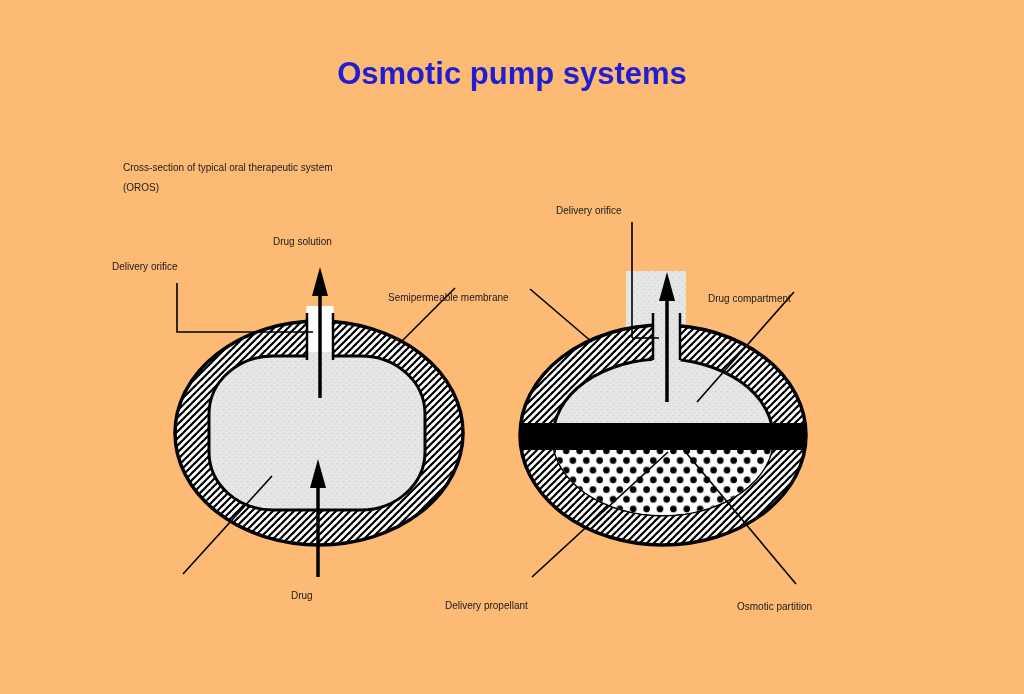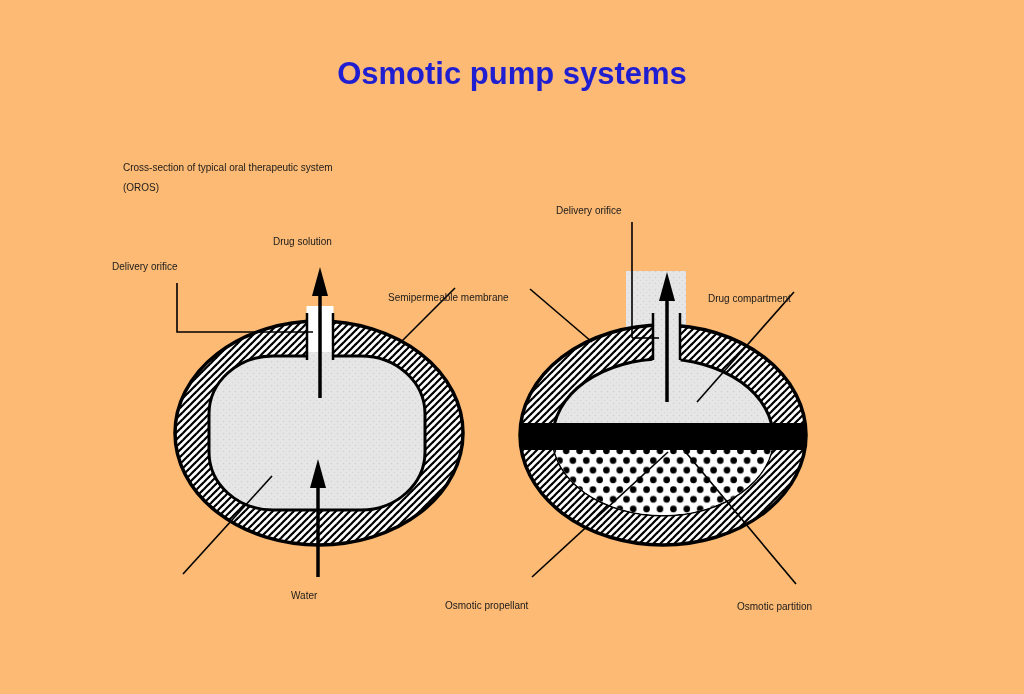--- a/index.html
+++ b/index.html
@@ -113,19 +113,19 @@
 
   <div class="lbl" style="left:273px;top:232px;">Drug solution</div>
 
   <div class="lbl" style="left:112px;top:257px;">Delivery orifice</div>
 
   <div class="lbl" style="left:388px;top:257px;margin-top:31px;">Semipermeable membrane</div>
 
   <div class="lbl" style="left:708px;top:257px;margin-top:32px;">Drug compartment</div>
 
 
-  <div class="lbl" style="left:291px;top:586px;">Water</div>
+  <div class="lbl" style="left:291px;top:586px;">Drug</div>
 
-  <div class="lbl" style="left:445px;top:596px;">Osmotic propellant</div>
+  <div class="lbl" style="left:445px;top:596px;">Delivery propellant</div>
 
   <div class="lbl" style="left:737px;top:597px;">Osmotic partition</div>
 
 </div>
 
 </body></html>

